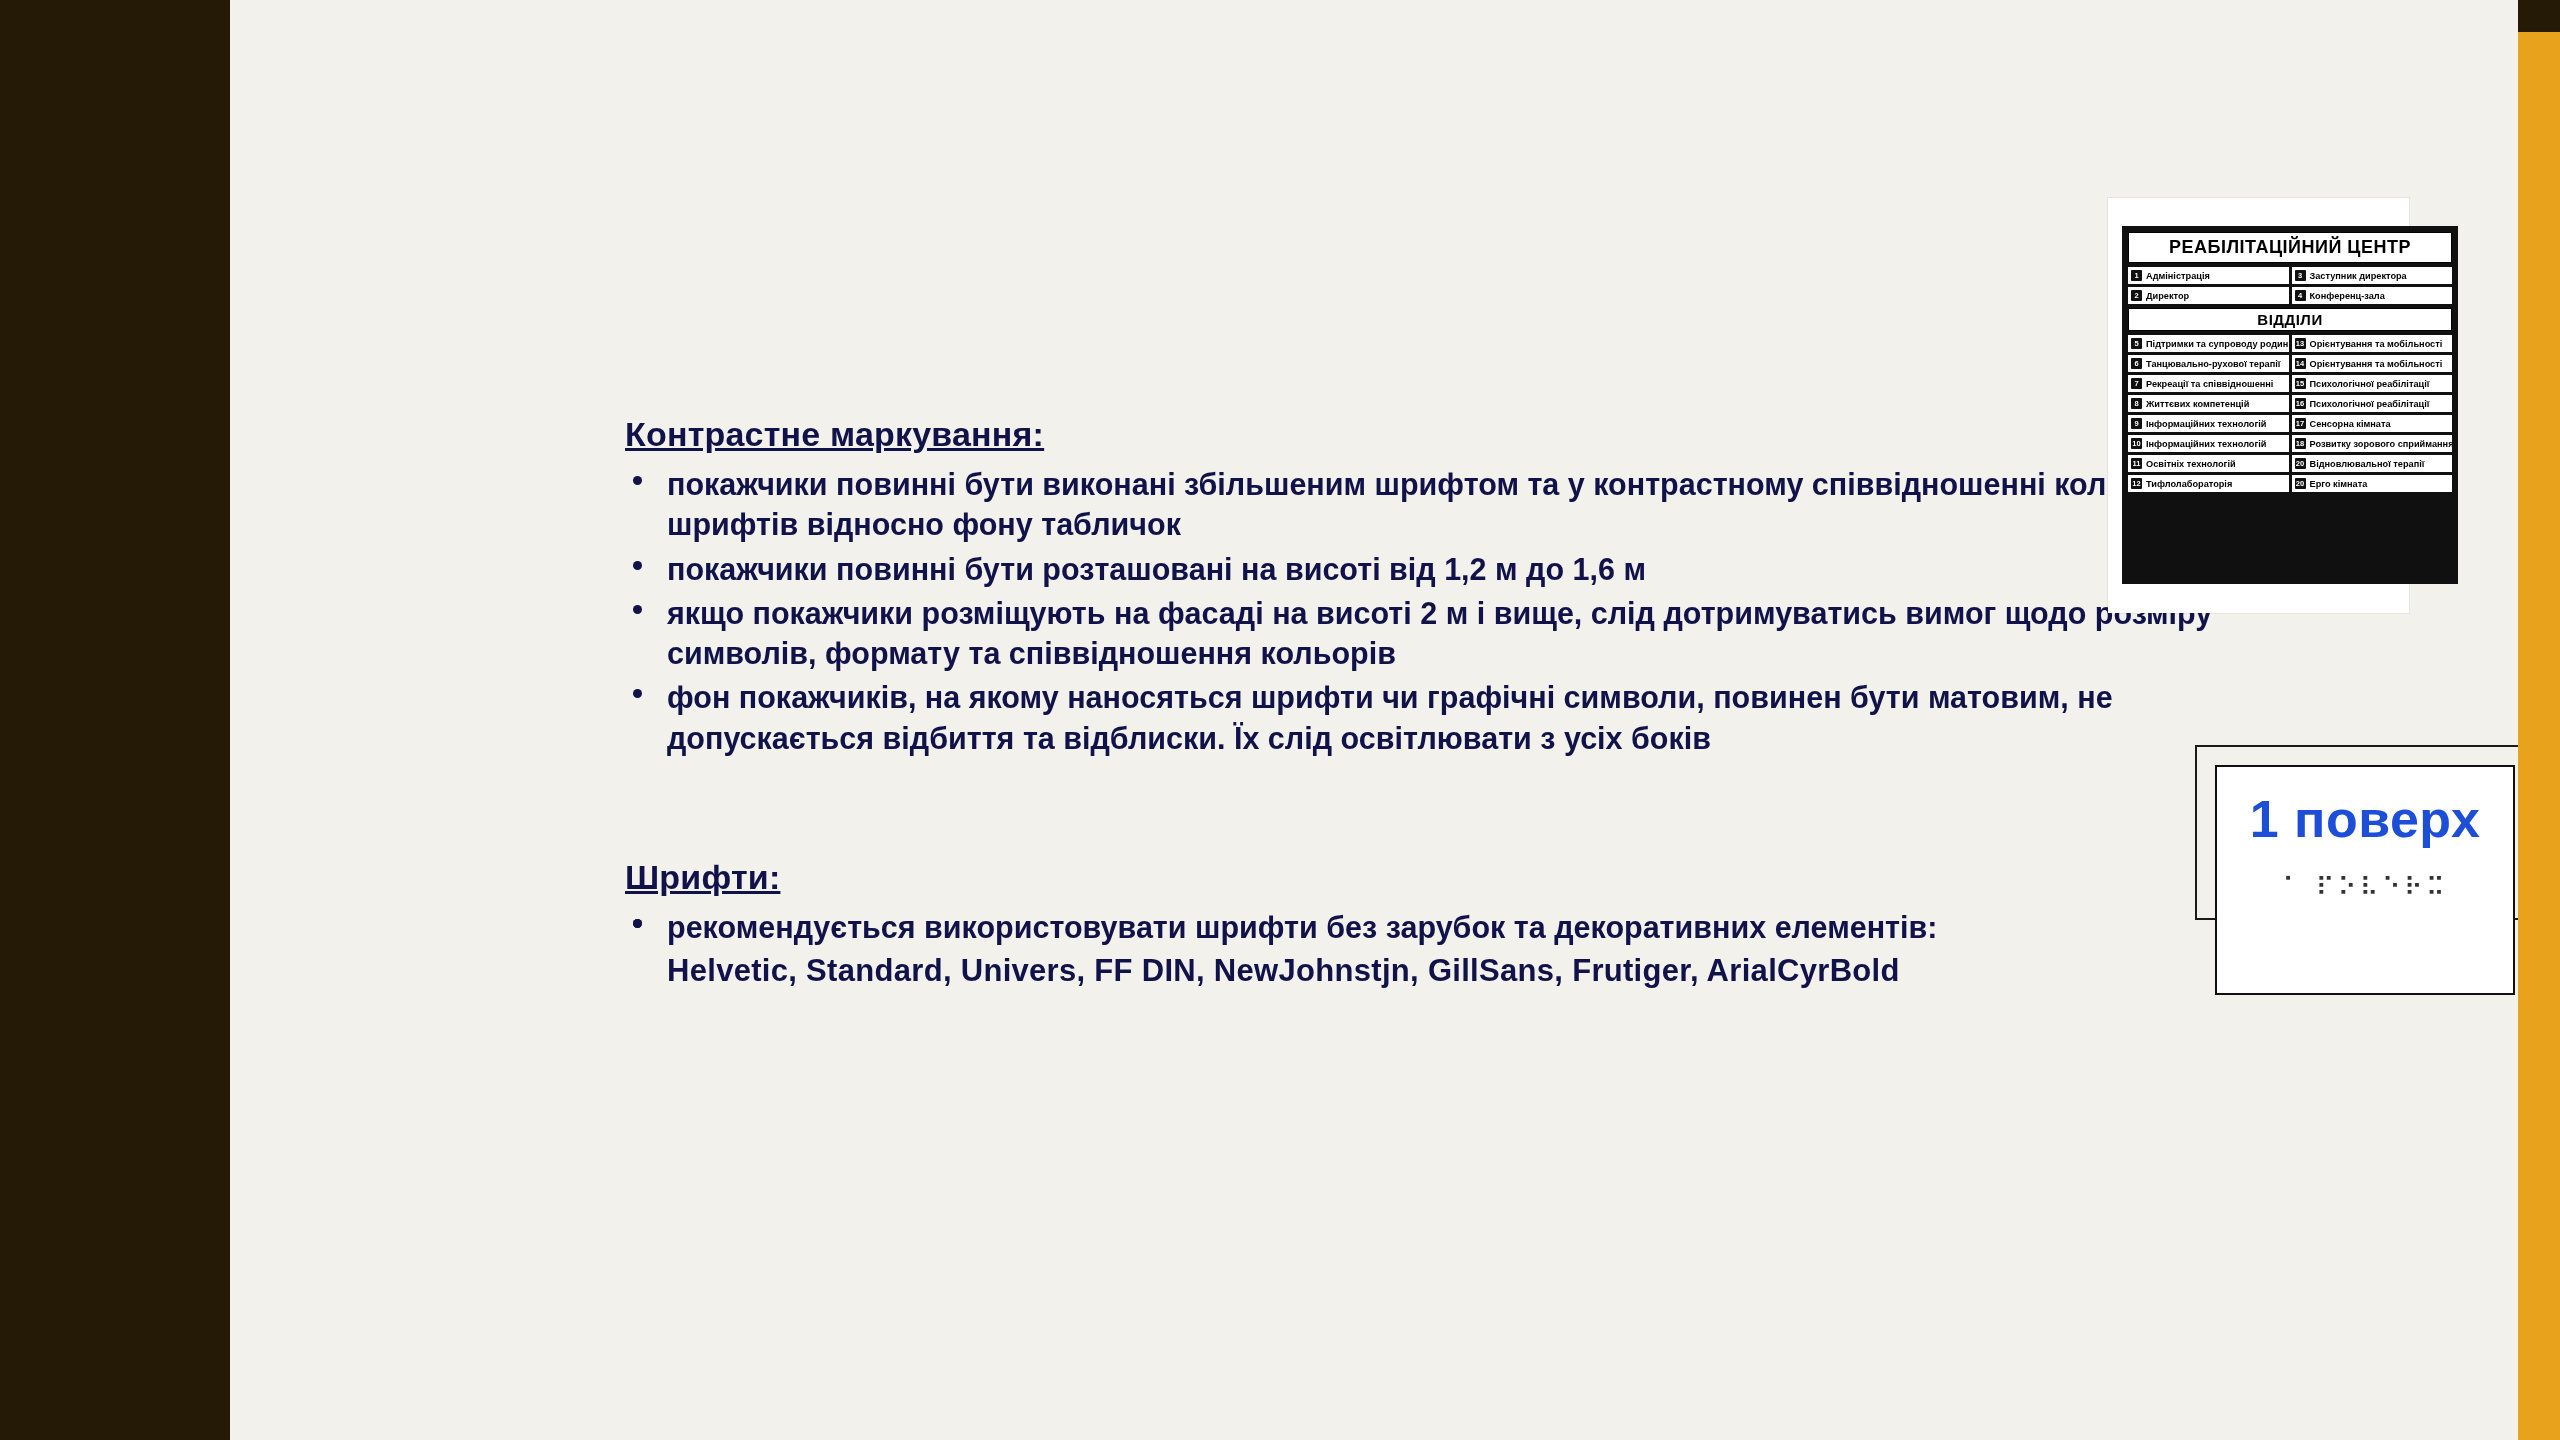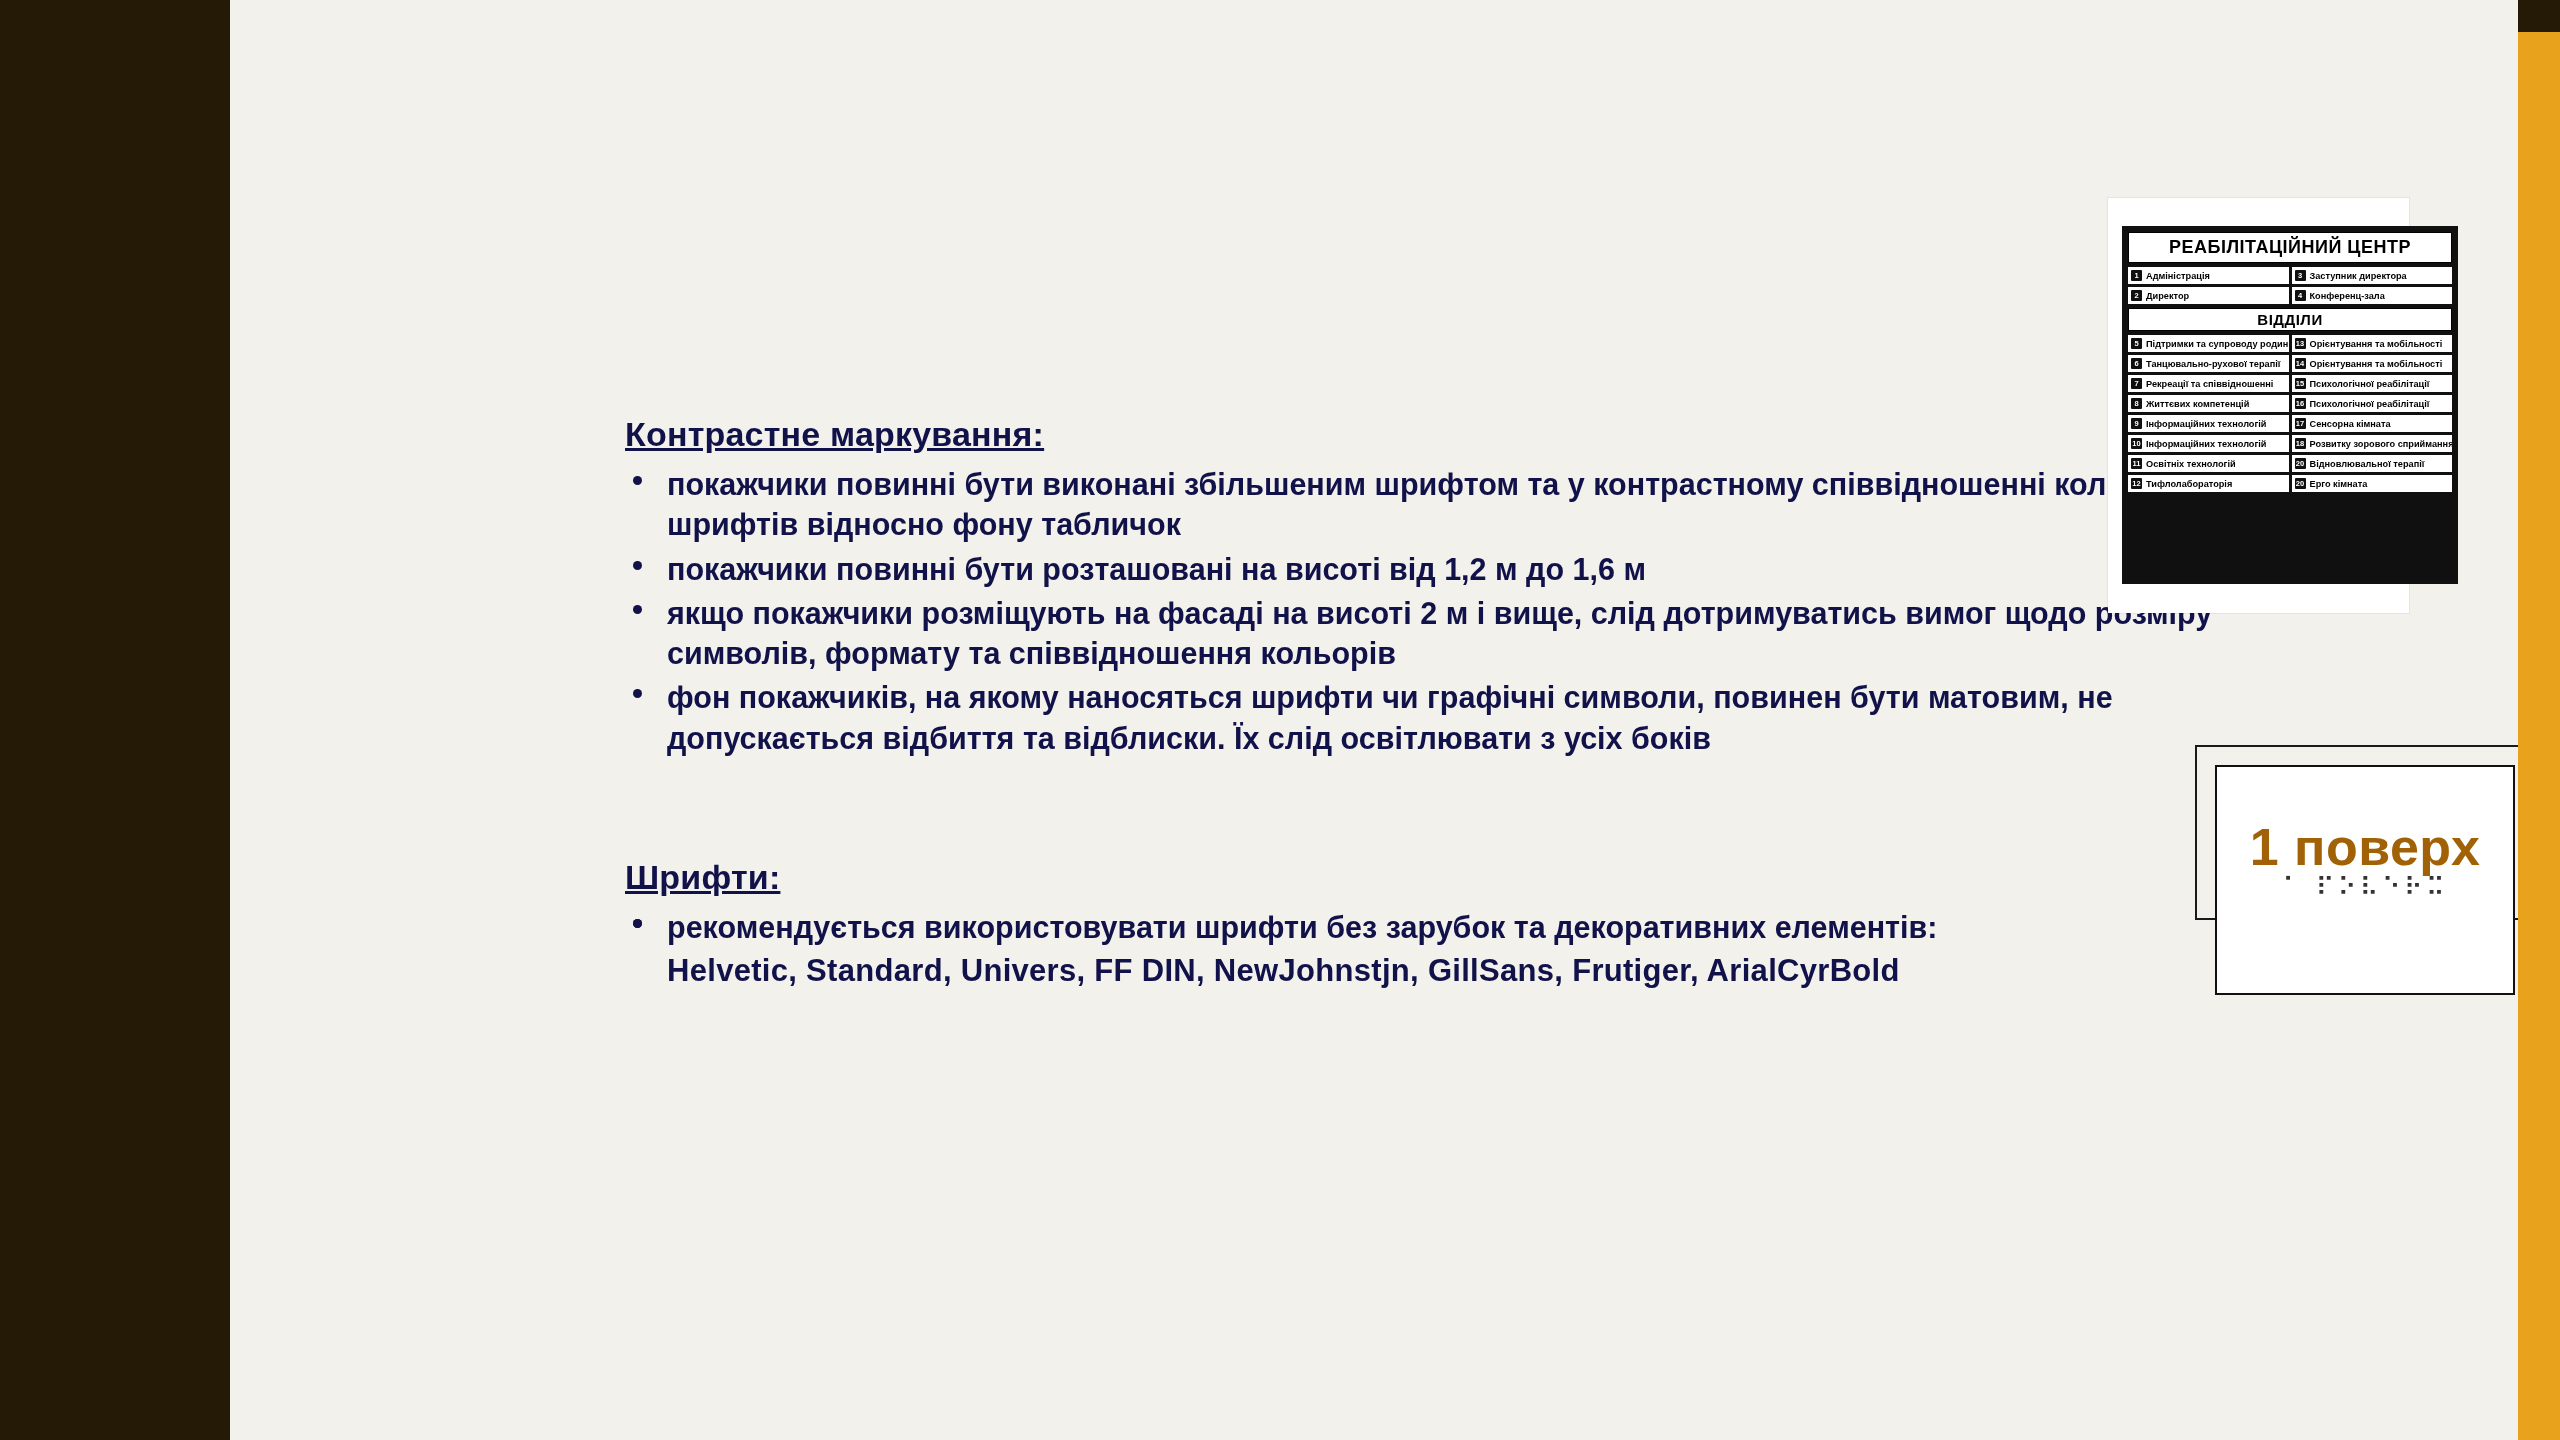--- a/index.html
+++ b/index.html
@@ -240,23 +240,22 @@
     box-sizing: border-box;
   }
   .floor-label {
     position: absolute;
     left: 0;
     right: 0;
     top: 22px;
     text-align: center;
     font-size: 52px;
     font-weight: bold;
-    color: #a16207;
+    color: #1d4ed8;
     letter-spacing: 0.5px;
-    margin-top: 28px;
   }
   .floor-braille {
     position: absolute;
     left: 0;
     right: 0;
     top: 105px;
     text-align: center;
     font-size: 26px;
     color: #333;
     letter-spacing: 3px;

